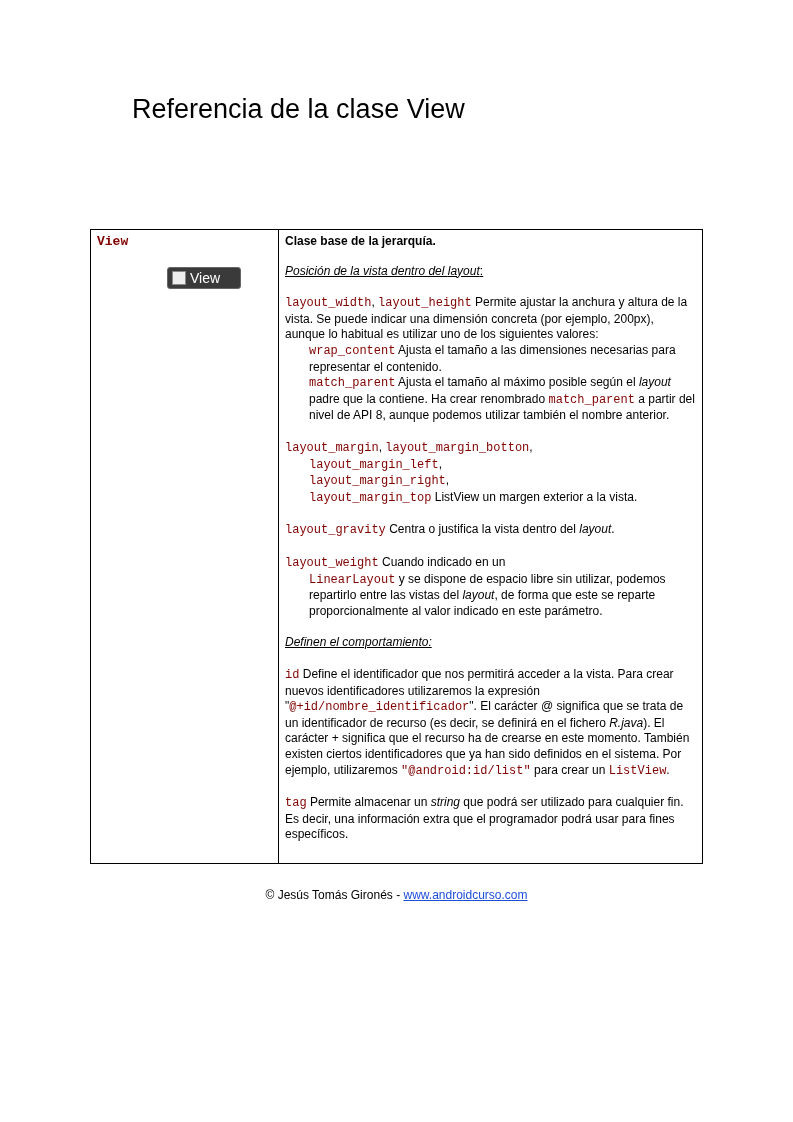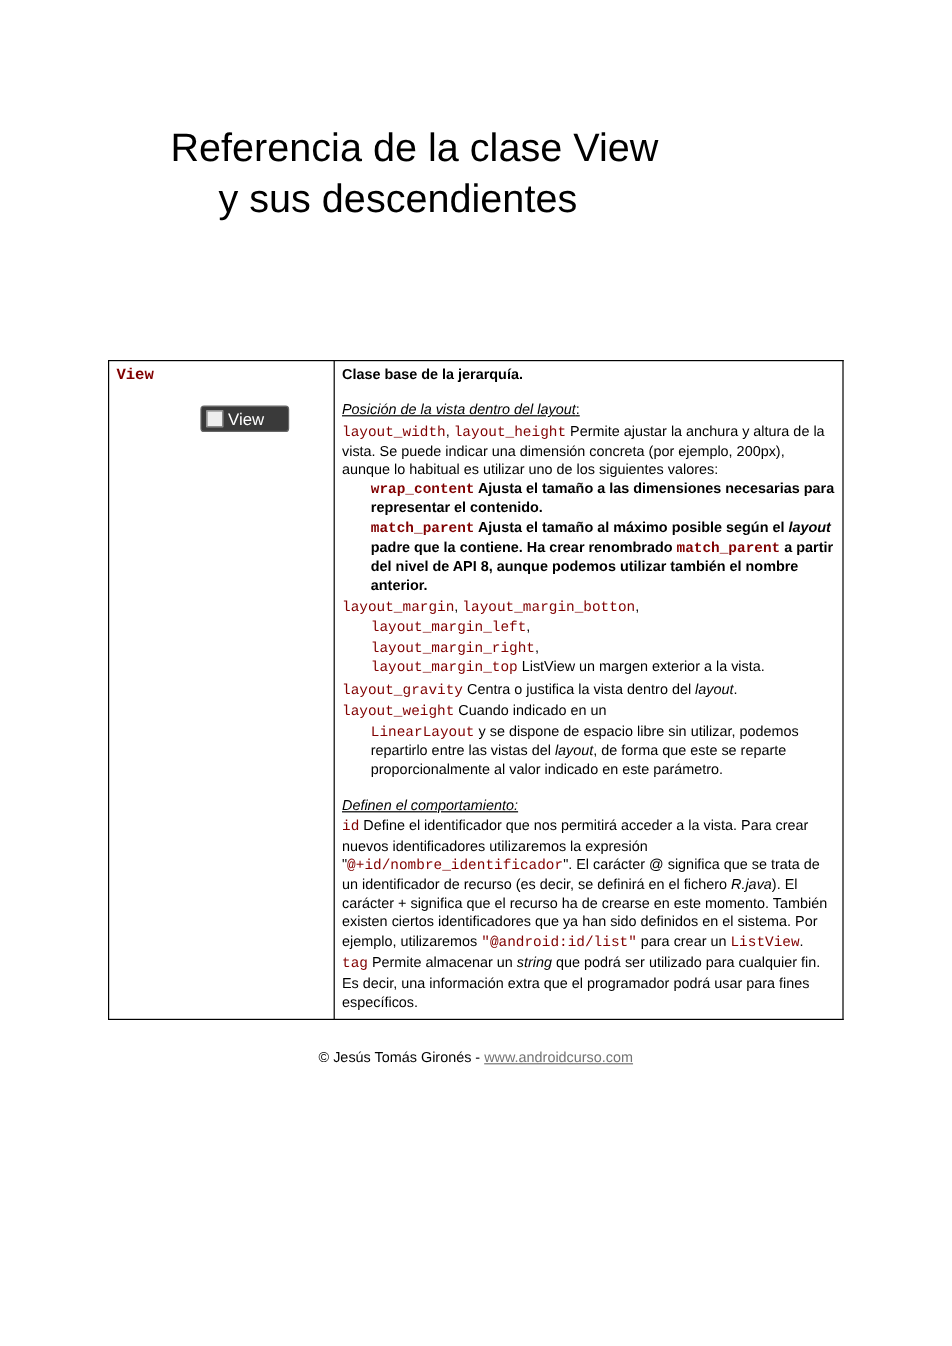--- a/index.html
+++ b/index.html
@@ -9,23 +9,23 @@
     font-size: 12px;
     color: #000;
     background: #fff;
     width: 793px;
   }
   .page {
     padding: 90px 90px 30px 90px;
     box-sizing: border-box;
   }
   .title {
-    font-size: 33px;
+    font-size: 27px;
     font-weight: normal;
-    margin: 12px;
+    margin: 2px;
     padding-left: 40px;
     line-height: 1.3;
   }
   .title-line2 {
     display: block;
     padding-left: 40px;
   }
   .spacer {
     height: 100px;
   }
@@ -79,48 +79,46 @@
     text-decoration: underline;
     margin-top: 14px;
     display: block;
   }
   .code {
     font-family: "Courier New", monospace;
     color: #800000;
     font-size: 12px;
   }
   .attr-block {
-    margin: 2px 0;
+    margin: 16px 0;
   }
   .attr-body {
     padding-left: 24px;
   }
   .sub-body {
     padding-left: 24px;
-    font-weight: bold;
   }
   em.it { font-style: italic; }
   .footer {
     text-align: center;
     margin-top: 24px;
     font-size: 12px;
   }
   .footer a {
-    color: #737373;
+    color: #1d4ed8;
     text-decoration: underline;
   }
 </style>
 </head>
 <body>
 
 <div class="page">
 
   <h1 class="title">
     <span>Referencia de la clase View</span>
-    <span class="title-line2">y sus descendientes</span>
   </h1>
 
   <div class="spacer"></div>
 
   <table class="main">
     <tbody>
         <tr>
       <td class="left-col">
         <span class="class-name">View</span>
         <div class="view-badge">

